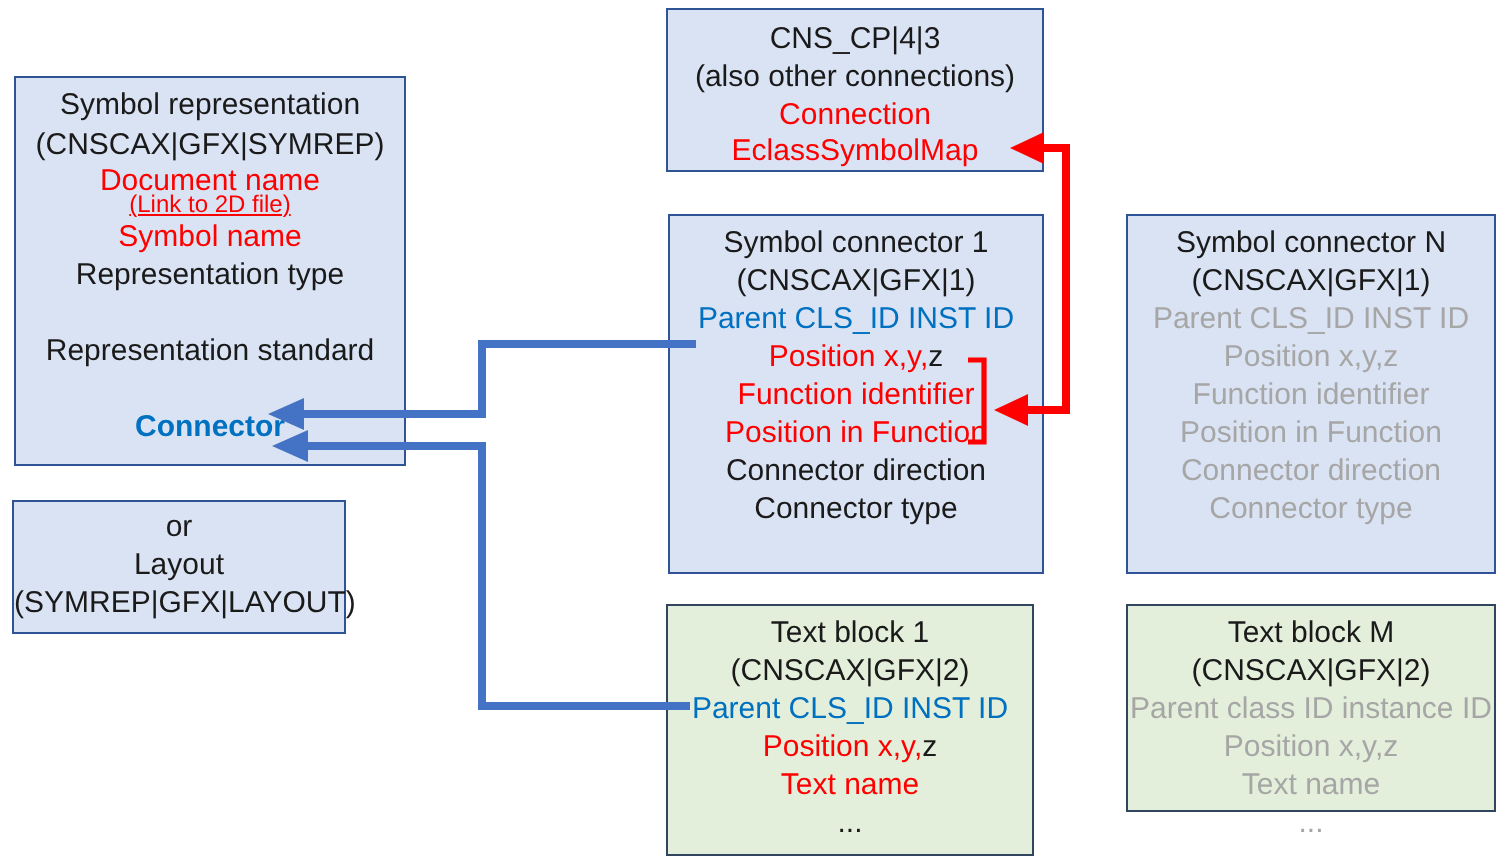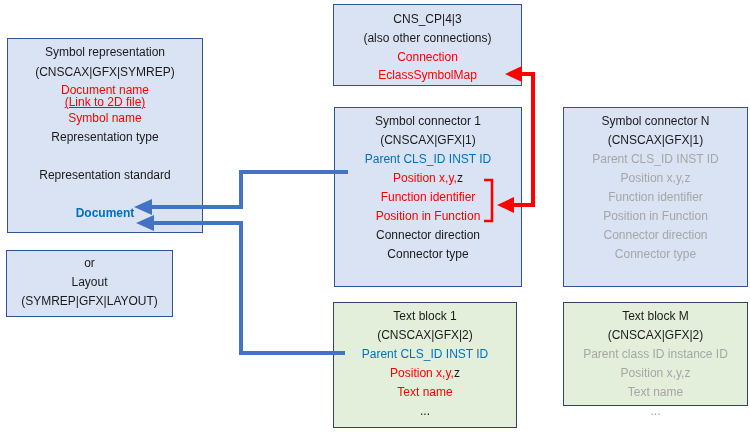--- a/index.html
+++ b/index.html
@@ -12,21 +12,21 @@
     position:absolute;box-sizing:border-box;
     border:1.6px solid var(--box-border,#2f5496);
     background:var(--box-blue-fill,#dae3f3);
   }
   .box.green{
     background:var(--box-green-fill,#e3efda);
     border-color:var(--green-border,#32455f);
   }
   .line{
     position:absolute;left:0;right:0;height:19px;line-height:19px;
-    text-align:center;font-size:12px;color:var(--text-black,#1a1a1a);
+    text-align:center;font-size:15px;color:var(--text-black,#1a1a1a);
     white-space:nowrap;
   }
   .red{color:var(--text-red,#ff0000);}
   .blue{color:var(--text-blue,#0070c0);}
   .gray{color:var(--text-gray,#a6a6a6);}
   .small{font-size:12px;height:13px;line-height:13px;text-decoration:underline;}
   .bold{font-weight:bold;}
   svg#wires{position:absolute;left:0;top:0;pointer-events:none;z-index:5;}
   .blue-line{stroke:var(--arrow-blue,#4472c4);stroke-width:4;fill:none;}
   .blue-head{fill:var(--arrow-blue,#4472c4);stroke:none;}
@@ -40,21 +40,21 @@
 <div id="canvas">
 
   <div class="box" style="left:7px;top:38px;width:196px;height:195px;">
     <div class="line" style="top:4px;">Symbol representation</div>
     <div class="line red" style="top:42px;">Document name</div>
     <div class="line" style="top:24px;">(CNSCAX|GFX|SYMREP)</div>
     <div class="line red small" style="top:57px;">(Link to 2D file)</div>
     <div class="line red" style="top:70px;">Symbol name</div>
     <div class="line" style="top:89px;">Representation type</div>
     <div class="line" style="top:127px;">Representation standard</div>
-    <div class="line blue bold" style="top:165px;">Document</div>
+    <div class="line blue bold" style="top:165px;">Connector</div>
   </div>
 
   <div class="box" style="left:6px;top:250px;width:167px;height:67px;">
     <div class="line" style="top:3px;">or</div>
     <div class="line" style="top:22px;">Layout</div>
     <div class="line" style="top:41px;">(SYMREP|GFX|LAYOUT)</div>
   </div>
 
   <div class="box" style="left:333px;top:4px;width:189px;height:82px;">
     <div class="line" style="top:5px;">CNS_CP|4|3</div>

